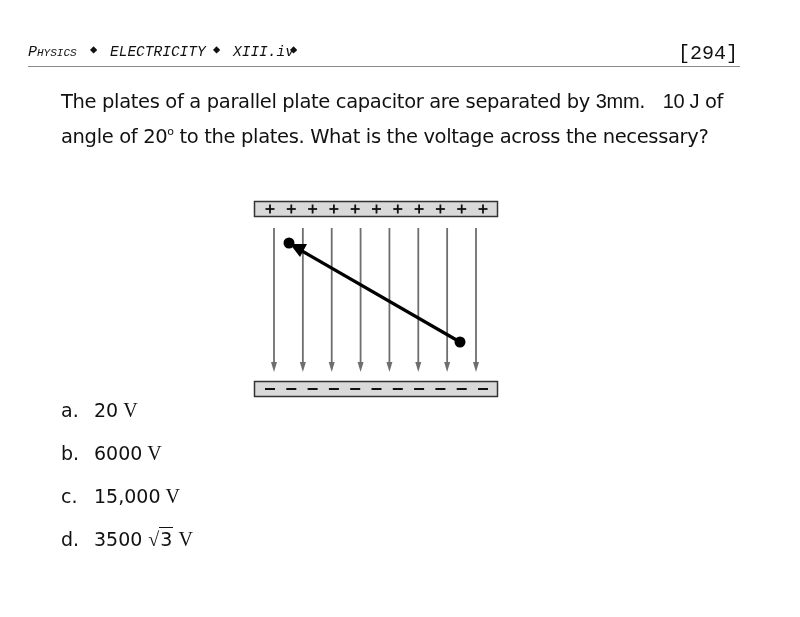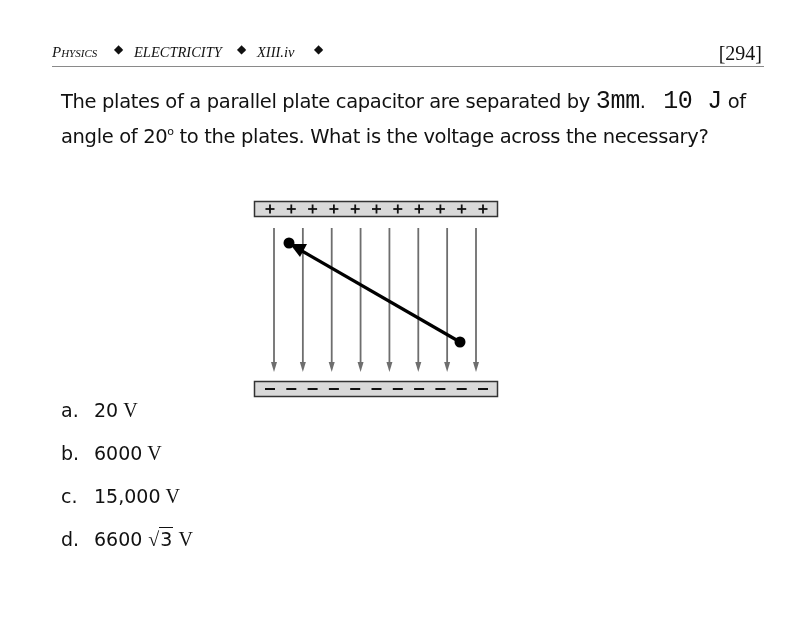--- a/index.html
+++ b/index.html
@@ -9,26 +9,26 @@
     }
     body {
       width: 800px;
       height: 617px;
       position: relative;
       overflow: hidden;
       color: #111;
     }
     .header {
       position: absolute;
-      left: 52px;
+      left: 28px;
       top: 40px;
       width: 712px;
       height: 26px;
       border-bottom: 1.5px solid #8a8a8a;
-      font-family: Liberation Serif, serif;
+      font-family: Liberation Mono, monospace;
       font-style: italic;
       font-size: 14.5px;
       color: #111;
     }
     .header .crumb {
       position: absolute;
       top: 4px;
       white-space: nowrap;
     }
     .header .smallcaps {
@@ -53,22 +53,22 @@
       left: 61px;
       top: 87px;
       width: 700px;
       font-family: "DejaVu Sans", sans-serif;
       font-size: 19.5px;
       line-height: 29.5px;
       letter-spacing: -0.35px;
       color: #111;
     }
     .serif {
-      font-family: Liberation Mono, monospace;
-      font-size: 25px;
+      font-family: Liberation Sans, sans-serif;
+      font-size: 20px;
     }
     .diagram {
       position: absolute;
       left: 0;
       top: 0;
       width: 800px;
       height: 617px;
     }
     .answers {
       position: absolute;
@@ -253,17 +253,17 @@
     <span>6000</span>
     <span class="unit">V</span>
   </div>
   <div class="answer">
     <span class="letter">c.</span>
     <span>15,000</span>
     <span class="unit">V</span>
   </div>
   <div class="answer">
     <span class="letter">d.</span>
-    <span>6600</span>
+    <span>3500</span>
     <span class="sqrt"><span class="radical">√</span><span class="radicand">3</span></span>
     <span class="unit">V</span>
   </div>
 </div>
 
 </body></html>

